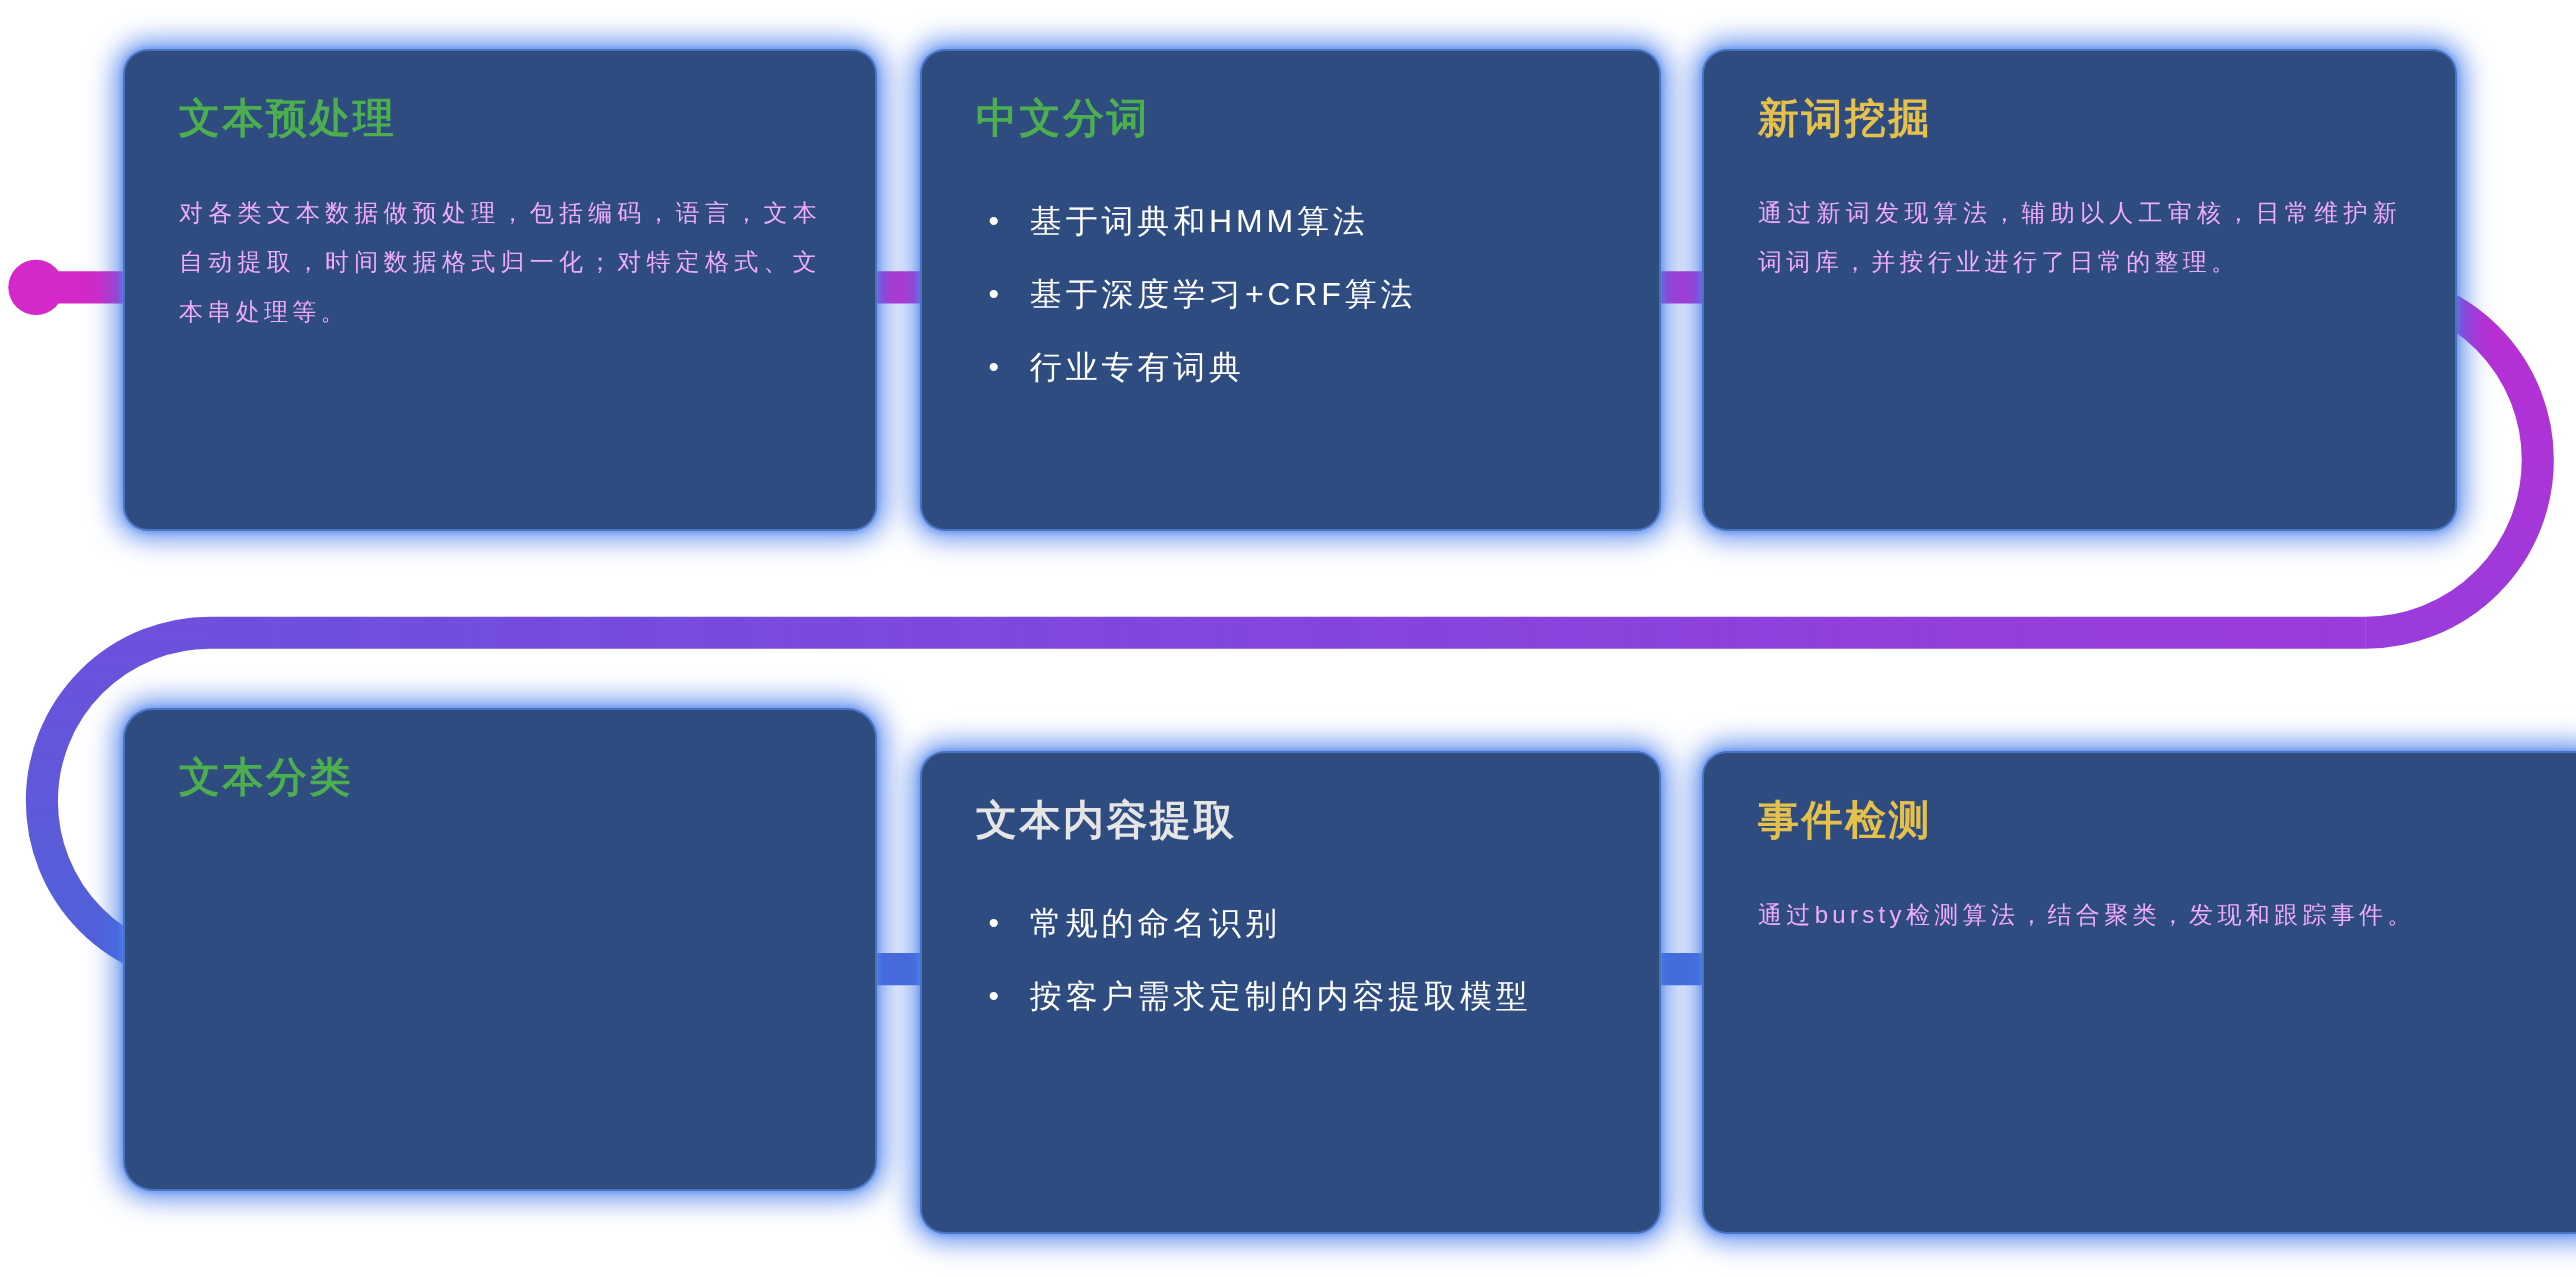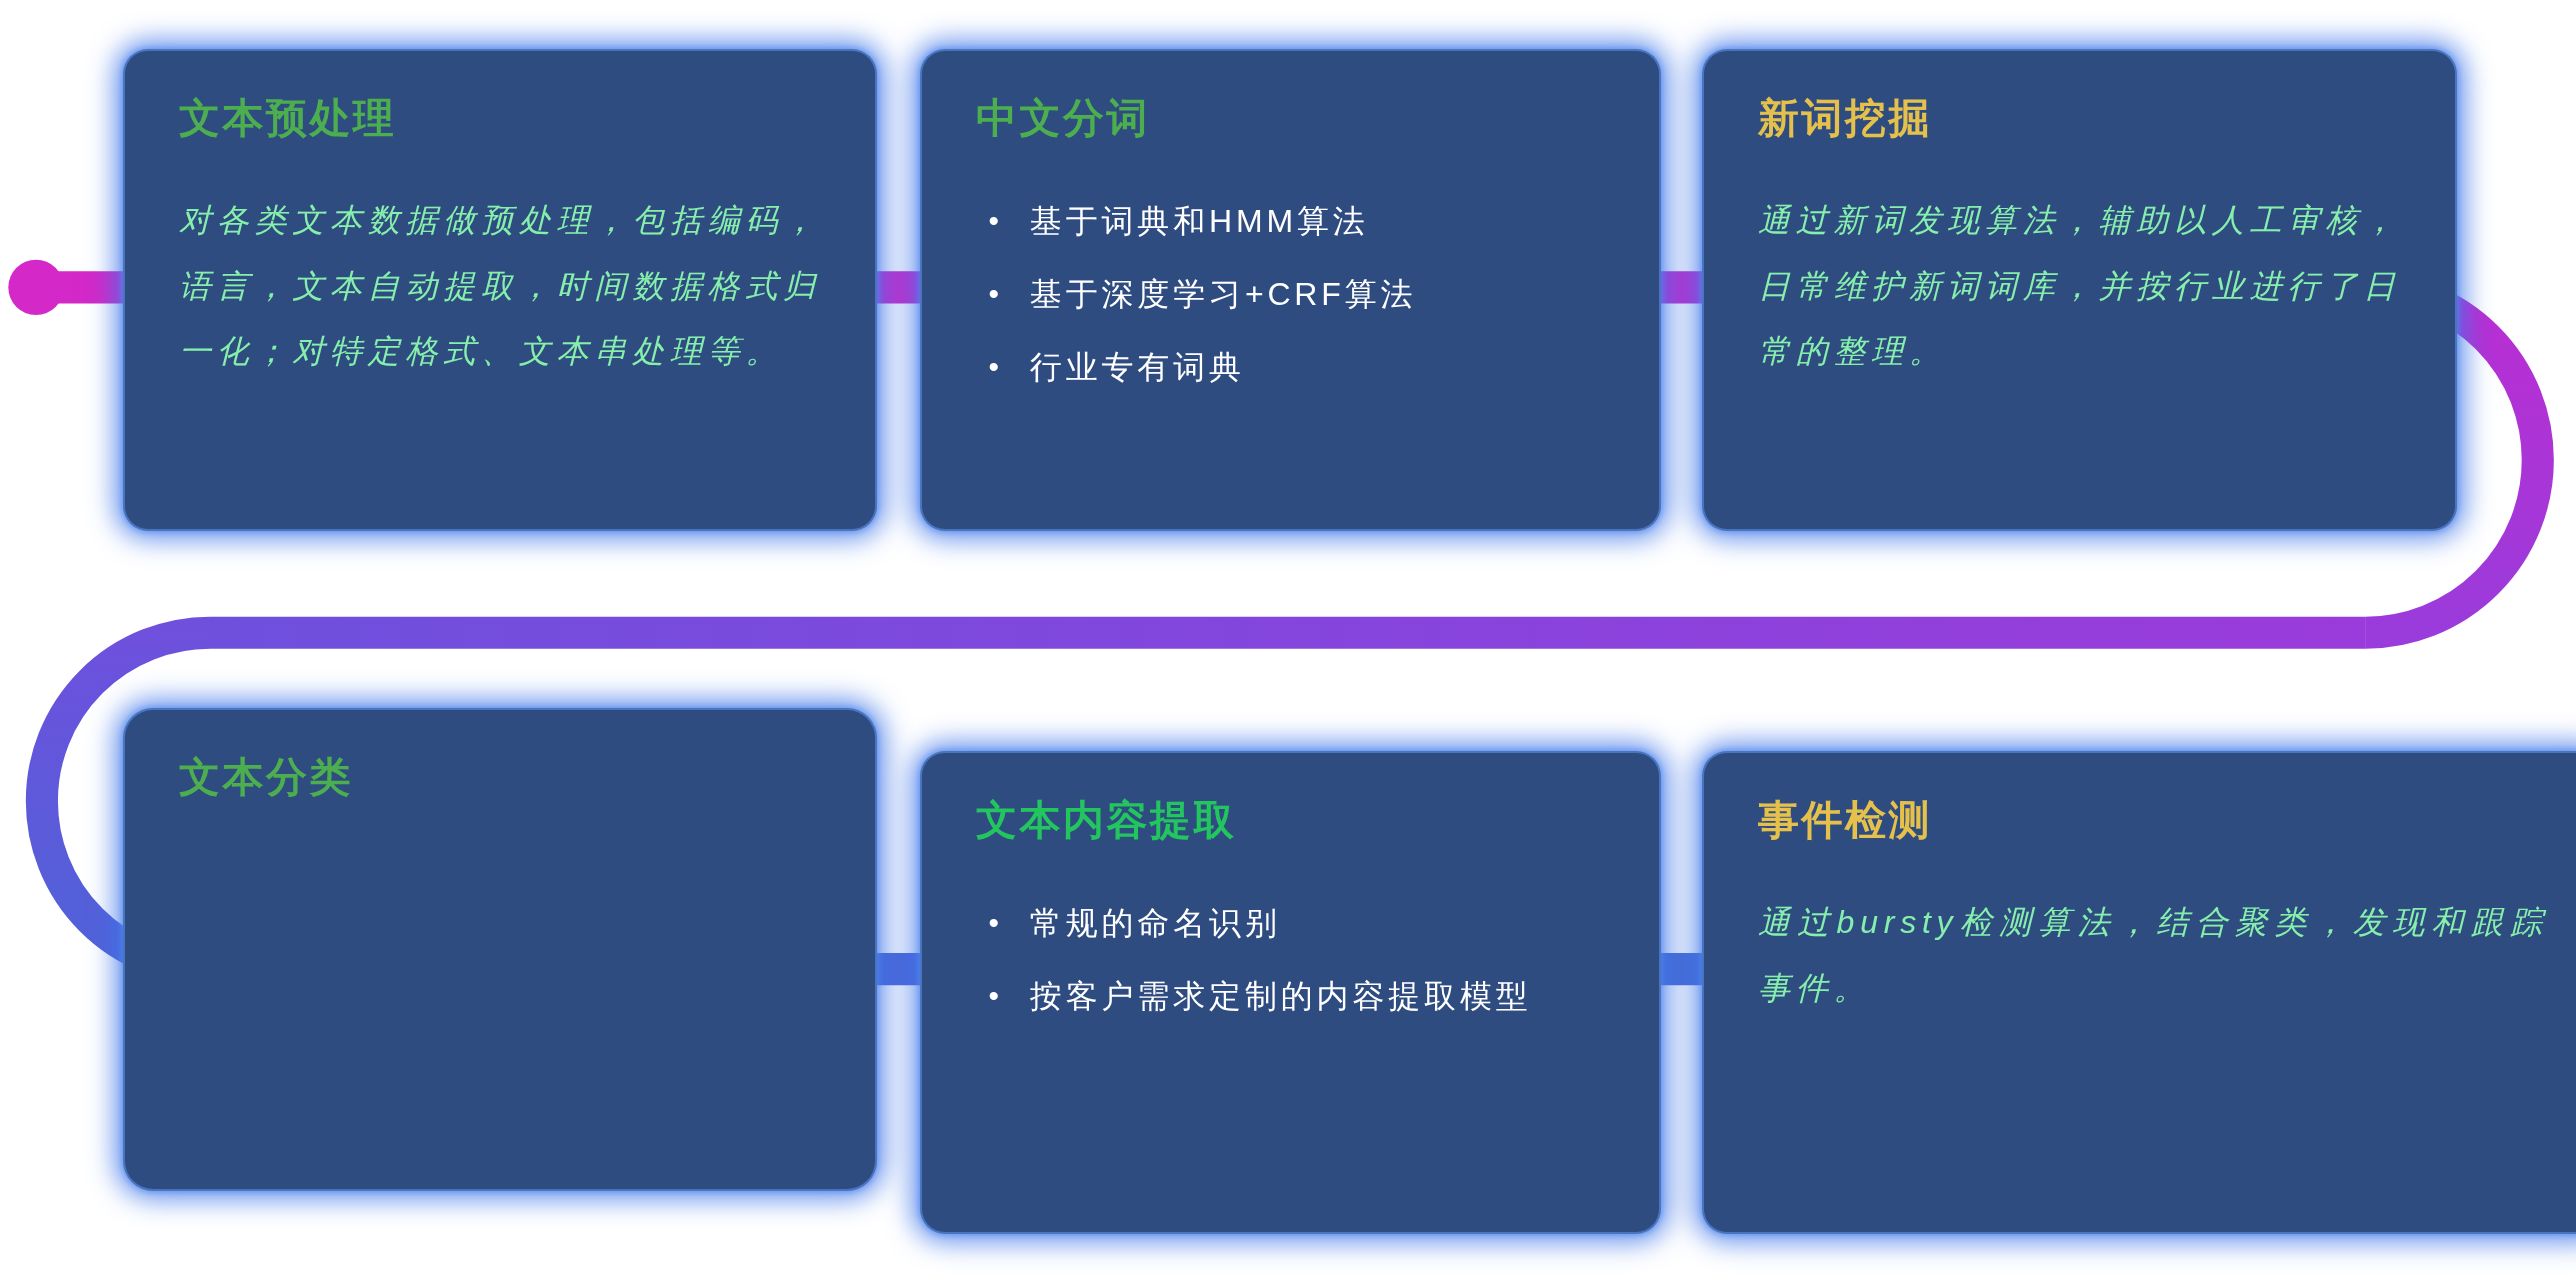--- a/index.html
+++ b/index.html
@@ -32,26 +32,25 @@
     padding: 43px 54px 36px 54px;
   }
   .card-title {
     font-size: 41px;
     font-weight: bold;
     letter-spacing: 0.06em;
     line-height: 1.2;
   }
   .card-body {
     margin-top: 45px;
-    color: #86efac;
-    font-size: 32px;
+    color: #f0abfc;
+    font-size: 24px;
     line-height: 2.05;
     letter-spacing: 0.18em;
     text-align: justify;
-    font-style: italic;
   }
   .card-bullets {
     margin-top: 54px;
     list-style: none;
   }
   .card-bullets li {
     display: flex;
     align-items: flex-start;
     gap: 27px;
     color: #ffffff;
@@ -145,21 +144,21 @@
   <section class="card c3">
     <h2 class="card-title" style="color: rgb(229, 193, 76);">新词挖掘</h2>
     <p class="card-body">通过新词发现算法，辅助以人工审核，日常维护新词词库，并按行业进行了日常的整理。</p>
   </section>
 
   <section class="card c4">
     <h2 class="card-title" style="color: rgb(76, 174, 79);">文本分类</h2>
   </section>
 
   <section class="card c5">
-    <h2 class="card-title" style="color: #22c55e;">文本内容提取</h2>
+    <h2 class="card-title" style="color: #e5e5e5;">文本内容提取</h2>
     <ul class="card-bullets">
       <li>
         <span class="bullet-dot">•</span>
         <span>常规的命名识别</span>
       </li>
       <li>
         <span class="bullet-dot">•</span>
         <span>按客户需求定制的内容提取模型</span>
       </li>
     </ul>

